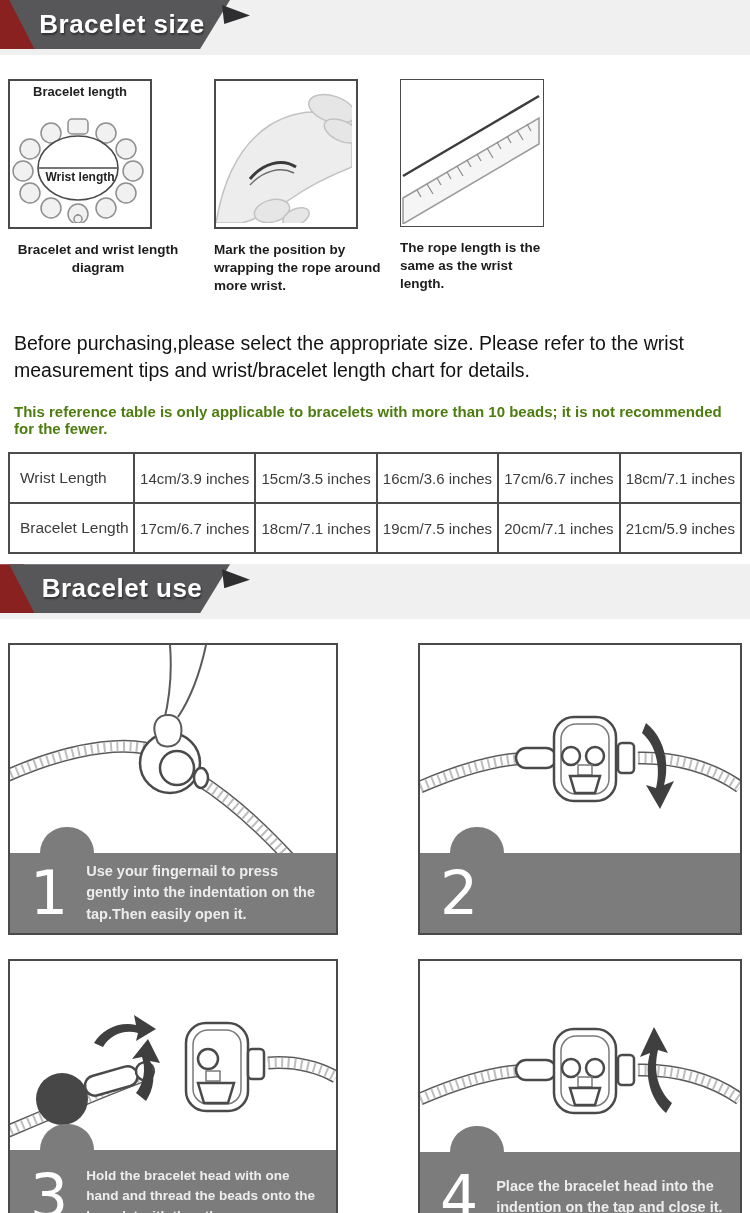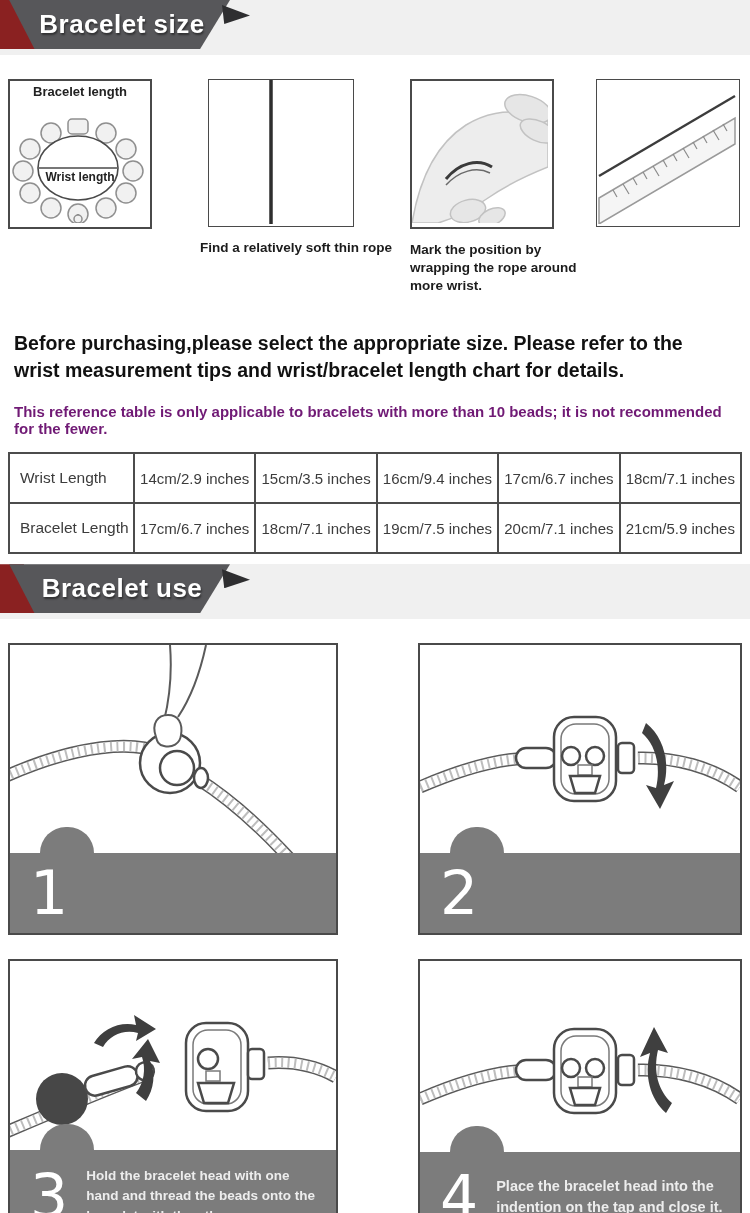--- a/index.html
+++ b/index.html
@@ -28,22 +28,22 @@
   .tip-caption{font-size:13.5px;font-weight:700;color:#1c1c1c;line-height:1.32;margin-top:12px;}
   .t1 .tip-caption{text-align:center;width:180px;}
   .t2 .tip-caption{width:196px;}
   .t3 .tip-caption{margin-left:14px;width:170px;}
   .t4 .tip-caption{margin-left:4px;width:150px;}
   .diag-label-top{position:absolute;top:3px;left:0;width:100%;text-align:center;
     font-size:13px;font-weight:700;color:#222;}
   .diag-label-wrist{position:absolute;top:89px;left:0;width:100%;text-align:center;
     font-size:12px;font-weight:700;color:#222;}
   
-  .intro{padding:16px 32px 0 14px;font-size:19.5px;font-weight:700;line-height:1.38;color:#111;}
-  .note{margin:13px 14px 0 14px;font-size:15px;font-weight:700;color:#701a75;}
+  .intro{padding:16px 32px 0 14px;font-size:19.5px;font-weight:400;line-height:1.38;color:#111;}
+  .note{margin:13px 14px 0 14px;font-size:15px;font-weight:700;color:#4d7c0f;}
   
   table.size{border-collapse:collapse;margin:15px 8px 0 8px;width:734px;}
   table.size td{border:2px solid #4c4c4c;height:46px;font-size:15px;color:#3c3c3c;text-align:center;}
   table.size td.rowlabel{text-align:left;padding-left:10px;width:112px;font-size:15.5px;}
   
   .band2{margin-top:10px;}
   .steps{display:grid;grid-template-columns:330px 324px;column-gap:80px;row-gap:24px;padding:24px 8px 0 8px;}
   .panel{position:relative;border:2px solid #4a4a4a;background:#fff;box-sizing:border-box;}
   .p-r1{height:292px;}
   .p-r2{height:285px;}
@@ -97,30 +97,23 @@
         <circle class="bead" cx="116" cy="68" r="10"></circle>
         <rect class="bead" x="58" y="38" width="20" height="15" rx="4"></rect>
         <line x1="68" y1="133" x2="68" y2="142" stroke="#8f8f8f" stroke-width="2"></line>
         <circle class="bead" cx="68" cy="138" r="4"></circle>
         <ellipse cx="68" cy="87" rx="40" ry="32" fill="#ffffff" stroke="#4a4a4a" stroke-width="1.6"></ellipse>
         <line x1="29" y1="87" x2="107" y2="87" stroke="#4a4a4a" stroke-width="1.4"></line>
       </svg>
       <div class="diag-label-top">Bracelet length</div>
       <div class="diag-label-wrist">Wrist length</div>
     </div>
-  </div>
-
-  <div class="tip t2">
-    <div class="tip-box">
-      <svg class="illu" width="142" height="144" viewBox="0 0 142 144">
-        <line x1="62" y1="0" x2="62" y2="144" stroke="#2e2e2e" stroke-width="3.5"></line>
-      </svg>
-    </div>
-    <div class="tip-caption">Find a relatively soft thin rope</div>
-  </div>
+    <div class="tip-caption">Bracelet and wrist length diagram</div>
+  </div>
+
 
   <div class="tip t3">
     <div class="tip-box">
       <svg class="illu" width="136" height="142" viewBox="0 0 136 142">
         <path d="M0 142 C 8 94 26 62 54 44 C 72 33 94 28 114 33 L 136 40 L 136 86 C 116 94 96 103 76 117 C 56 131 40 138 26 142 Z" fill="#ededed" stroke="#c2c2c2" stroke-width="1.5"></path>
         <ellipse cx="116" cy="28" rx="24" ry="13" fill="#e6e6e6" stroke="#c2c2c2" stroke-width="1.5" transform="rotate(18 116 28)"></ellipse>
         <ellipse cx="126" cy="50" rx="19" ry="10" fill="#e6e6e6" stroke="#c2c2c2" stroke-width="1.5" transform="rotate(25 126 50)"></ellipse>
         <path d="M34 98 C 47 82 66 77 80 86" fill="none" stroke="#3a3a3a" stroke-width="3"></path>
         <path d="M34 104 C 47 90 64 85 78 92" fill="none" stroke="#6a6a6a" stroke-width="1.5"></path>
         <ellipse cx="56" cy="130" rx="18" ry="11" fill="#e6e6e6" stroke="#c2c2c2" stroke-width="1.5" transform="rotate(-15 56 130)"></ellipse>
@@ -144,33 +137,34 @@
             <line x1="66" y1="80" x2="70" y2="87"></line>
           <line x1="76" y1="74" x2="80" y2="81"></line>
             <line x1="86" y1="68" x2="92" y2="78"></line>
           <line x1="96" y1="62" x2="100" y2="69"></line>
             <line x1="106" y1="56" x2="110" y2="63"></line>
           <line x1="116" y1="50" x2="122" y2="60"></line>
             <line x1="126" y1="44" x2="130" y2="51"></line>
         </g>
       </svg>
     </div>
+    <div class="tip-caption">The rope length is the same as the wrist length.</div>
   </div>
 </div>
 
 <p class="intro">Before purchasing,please select the appropriate size. Please refer to the wrist measurement tips and wrist/bracelet length chart for details.</p>
 <p class="note">This reference table is only applicable to bracelets with more than 10 beads; it is not recommended for the fewer.</p>
 
 <table class="size">
   <tbody>
       <tr>
     <td class="rowlabel">Wrist Length</td>
-    <td>14cm/2.9 inches</td>
+    <td>14cm/3.9 inches</td>
     <td>15cm/3.5 inches</td>
-    <td>16cm/9.4 inches</td>
+    <td>16cm/3.6 inches</td>
     <td>17cm/6.7 inches</td>
     <td>18cm/7.1 inches</td>
   </tr>
   <tr>
     <td class="rowlabel">Bracelet Length</td>
     <td>17cm/6.7 inches</td>
     <td>18cm/7.1 inches</td>
     <td>19cm/7.5 inches</td>
     <td>20cm/7.1 inches</td>
     <td>21cm/5.9 inches</td>
@@ -201,20 +195,21 @@
       <circle class="shape" cx="160" cy="118" r="30"></circle>
       <circle class="shape" cx="167" cy="123" r="17"></circle>
       <ellipse class="shape" cx="191" cy="133" rx="7" ry="10"></ellipse>
       <path class="ln" d="M160 0 C 162 26 160 52 154 76"></path>
       <path class="ln" d="M196 0 C 190 28 180 54 168 72"></path>
       <path d="M146 92 C 141 78 148 70 158 70 C 168 70 173 78 171 90 C 170 99 162 103 154 101 C 148 100 147 96 146 92 Z" fill="#ffffff" stroke="#5a5a5a" stroke-width="2"></path>
     </svg>
     <div class="bar bar-h80">
       <div class="bump"></div>
       <span class="step-num">1</span>
+      <span class="step-text">Use your fingernail to press gently into the indentation on the tap.Then easily open it.</span>
     </div>
   </div>
 
   <div class="panel p-r1 p2">
     <svg class="illu" width="320" height="210" viewBox="0 0 320 210">
       <path class="rp-o" d="M0 142 C 55 118 95 112 120 113"></path>
       <path class="rp-f" d="M0 142 C 55 118 95 112 120 113"></path>
       <path class="rp-h" d="M0 142 C 55 118 95 112 120 113"></path>
       <path class="rp-o" d="M218 113 C 255 112 292 122 320 142"></path>
       <path class="rp-f" d="M218 113 C 255 112 292 122 320 142"></path>

